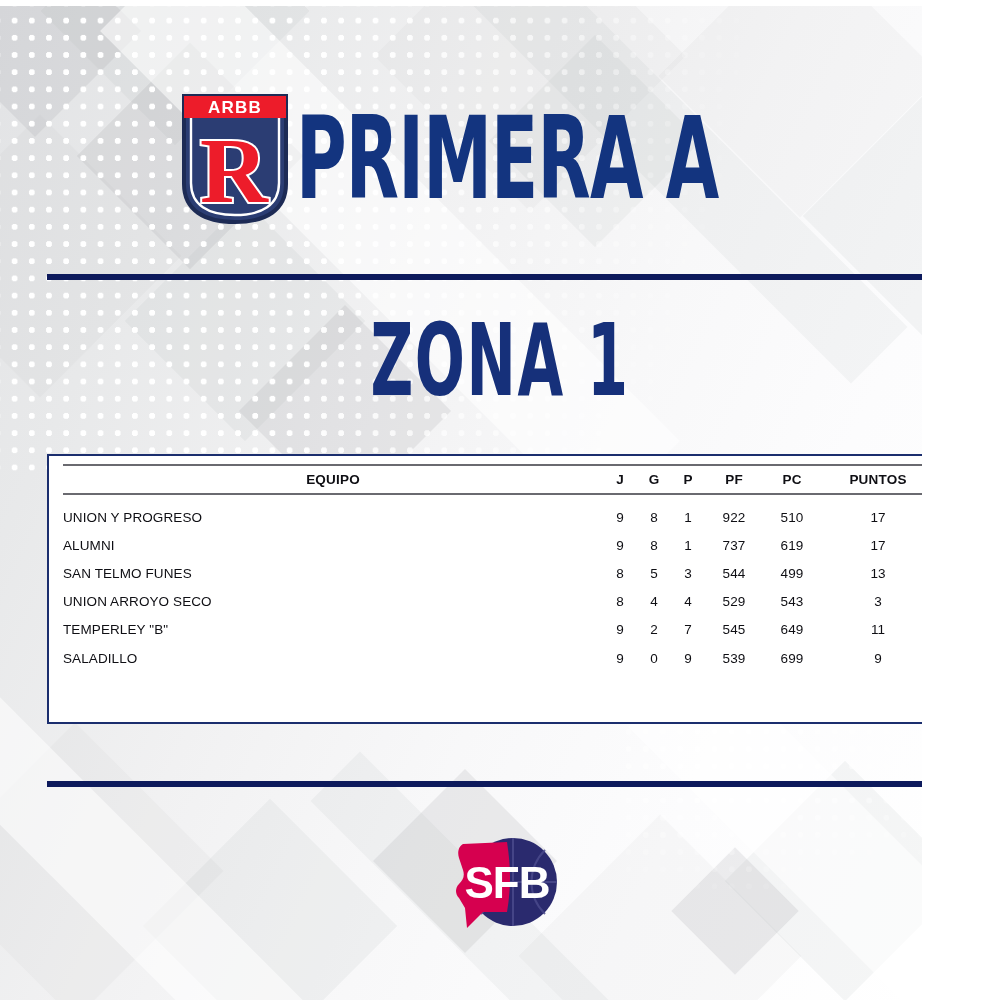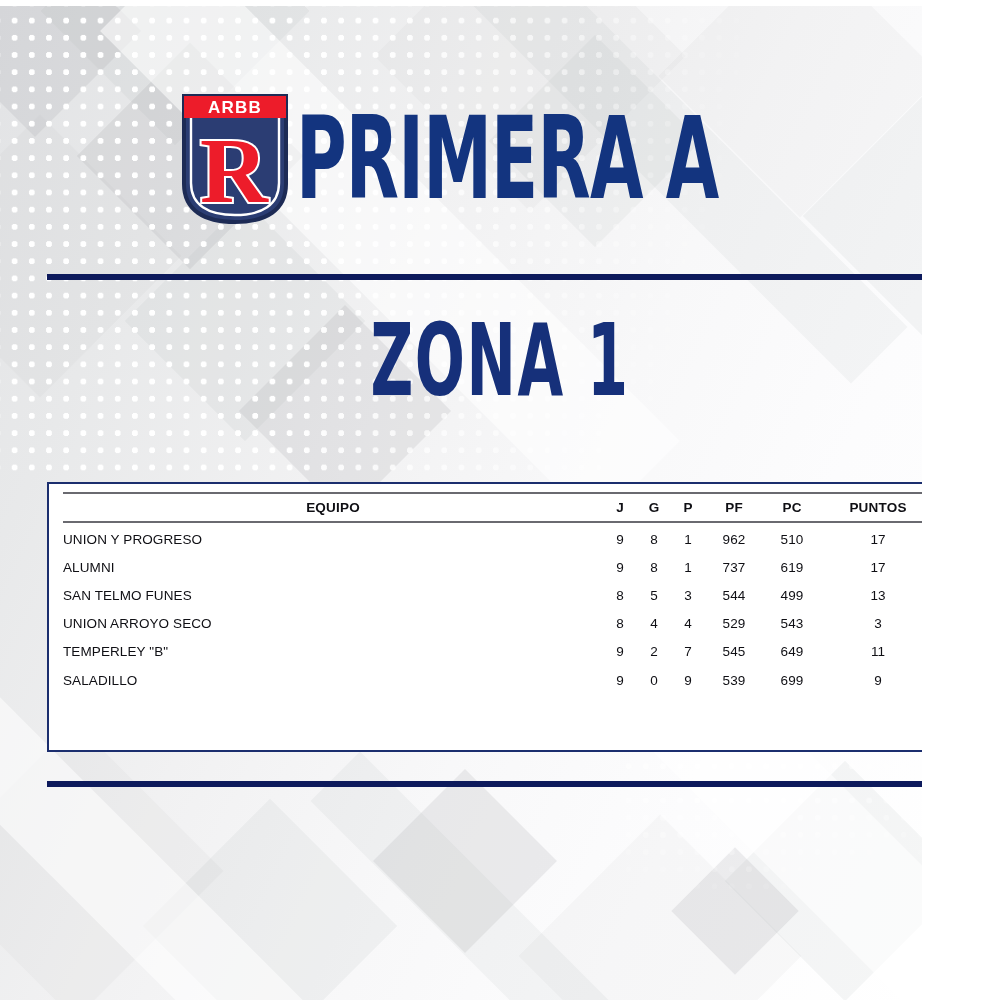--- a/index.html
+++ b/index.html
@@ -132,21 +132,21 @@
     color: #16307a;
     letter-spacing: 2px;
     transform: scaleX(0.80) scaleY(1.22);
     transform-origin: center top;
   }
 
   
   .table-panel {
     position: absolute;
     left: 47px;
-    top: 476px;
+    top: 448px;
     width: 899px;
     height: 270px;
     background: #ffffff;
     border: 2px solid #1b2e6e;
     box-sizing: border-box;
   }
   table.standings {
     position: absolute;
     left: 14px;
     top: 8px;
@@ -173,21 +173,21 @@
     height: 28.2px;
     text-align: center;
     font-weight: normal;
     letter-spacing: 0.1px;
   }
   td.team, th.team {
     text-align: left;
     padding-left: 6px;
   }
   th.team { text-align: center; padding-left: 0; }
-  tbody tr:first-child td { padding-top: 2px; }
+  tbody tr:first-child td { padding-top: 8px; }
 
   
   col.c-team { width: 540px; }
   col.c-j { width: 34px; }
   col.c-g { width: 34px; }
   col.c-p { width: 34px; }
   col.c-pf { width: 58px; }
   col.c-pc { width: 58px; }
   col.c-pts { width: 114px; }
 
@@ -281,21 +281,21 @@
           <th>PC</th>
           <th>PUNTOS</th>
         </tr>
       </thead>
       <tbody>
         <tr>
           <td class="team">UNION Y PROGRESO</td>
           <td>9</td>
           <td>8</td>
           <td>1</td>
-          <td>962</td>
+          <td>922</td>
           <td>510</td>
           <td>17</td>
         </tr>
         <tr>
           <td class="team">ALUMNI</td>
           <td>9</td>
           <td>8</td>
           <td>1</td>
           <td>737</td>
           <td>619</td>
@@ -336,14 +336,29 @@
           <td>539</td>
           <td>699</td>
           <td>9</td>
         </tr>
       </tbody>
     </table>
   </div>
 
   <div class="divider bottom"></div>
 
+  <div class="sfb">
+    <svg viewBox="0 0 126 104" width="126" height="104" aria-hidden="true">
+      <circle cx="76" cy="52" r="44" fill="#2a2a6e"></circle>
+      <g stroke="#4a4a8c" stroke-width="2" fill="none" opacity="0.85">
+        <path d="M32 52 H120"></path>
+        <path d="M76 8 V96"></path>
+        <path d="M44 20 C62 38 62 66 44 84"></path>
+        <path d="M108 20 C90 38 90 66 108 84"></path>
+      </g>
+      <path d="M26 14 C22 16 20 22 22 28 L26 40 C28 46 26 50 22 54
+               C18 58 18 64 22 68 L28 78 L30 98 L46 82
+               L70 82 C74 58 74 38 70 12 Z" fill="#d6004f"></path>
+      <text x="70" y="68" text-anchor="middle" font-family="Liberation Sans, sans-serif" font-weight="bold" font-size="44" fill="#ffffff" letter-spacing="-1">SFB</text>
+    </svg>
+  </div>
 
 </div>
 
 </body></html>

